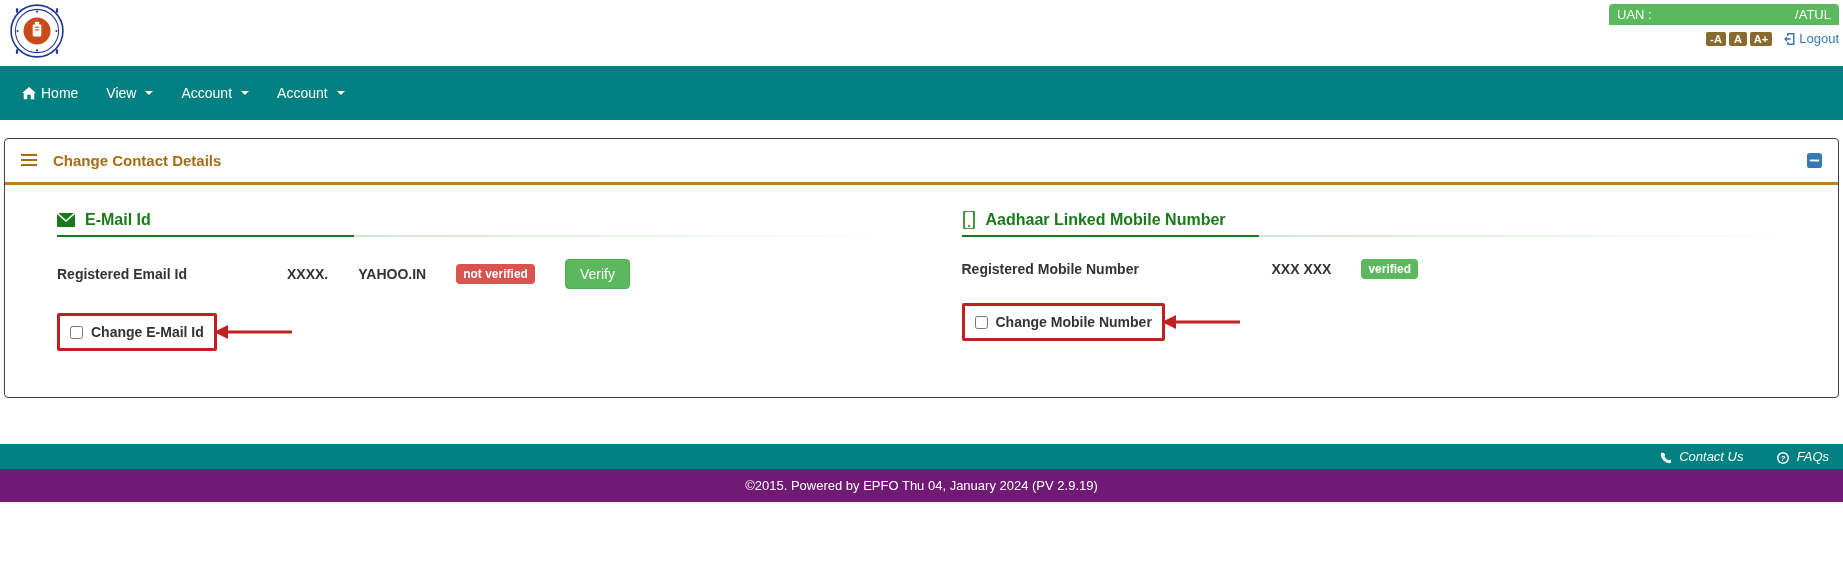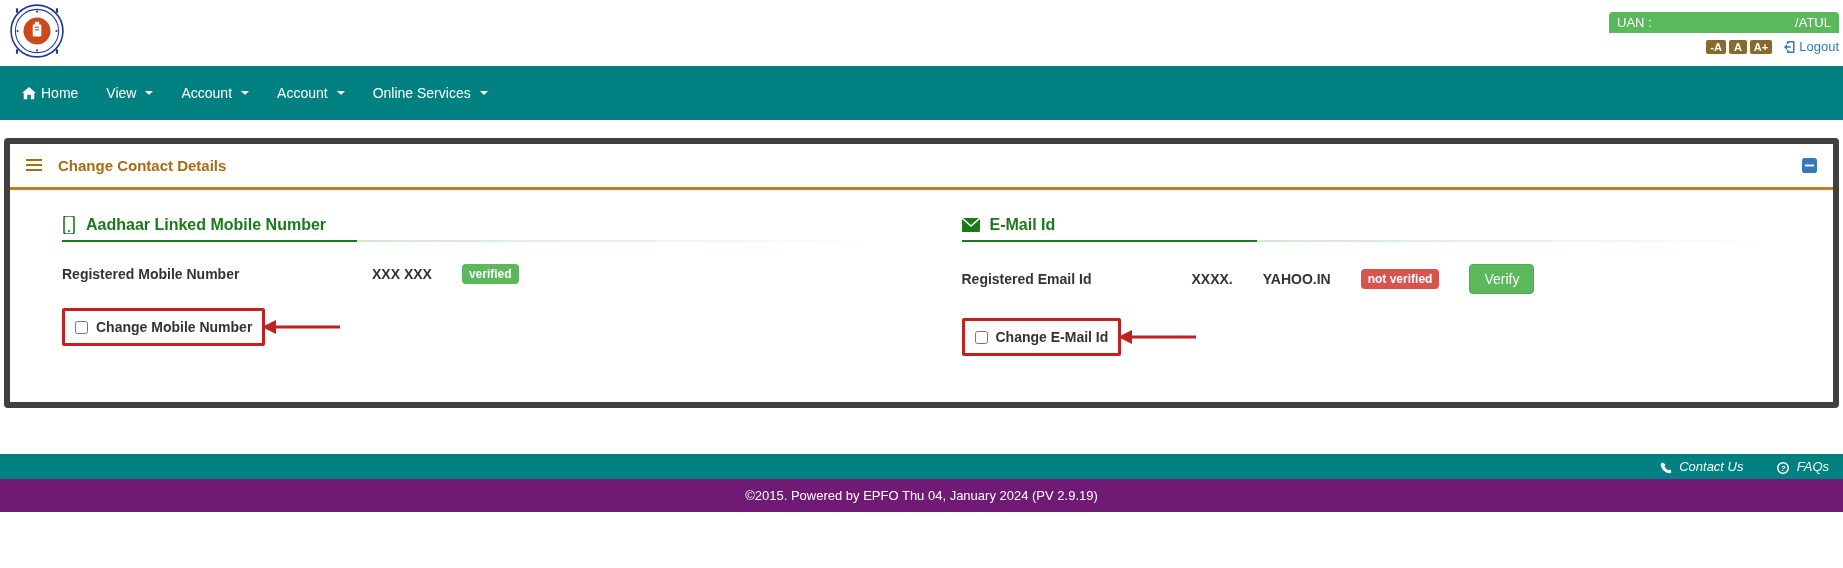--- a/index.html
+++ b/index.html
@@ -6,37 +6,37 @@
   body { font-family: Arial, Helvetica, sans-serif; font-size: 14px; color: #333; background: #fff; width: 1843px; }
   
   
   .header-top { display: flex; align-items: flex-start; padding: 4px 10px 0 10px; position: relative; min-height: 66px; }
   .logo-wrap { width: 54px; height: 54px; margin-right: 12px; }
   .logo-svg { width: 54px; height: 54px; }
   .org-titles { padding-top: 18px; }
   .org-title { color: #0B7A9B; font-weight: 700; font-size: 15px; letter-spacing: 0.1px; }
   .org-sub { color: #D6852A; font-size: 12.5px; font-weight: 600; margin-top: 6px; }
   
-  .top-right { position: absolute; top: 12px; right: 4px; text-align: right; }
+  .top-right { position: absolute; top: 4px; right: 4px; text-align: right; }
   .uan-box { background: #5cb85c; color: #fff; border-radius: 4px 4px 0 0; padding: 3px 8px; font-size: 13px; display: flex; width: 230px; }
   .uan-label { flex: 1; text-align: left; }
   .uan-name { text-align: right; }
   .tr-line2 { margin-top: 6px; display: flex; justify-content: flex-end; align-items: center; gap: 2px; }
   .fsz { background: #896A2C; color: #fff; font-size: 11px; font-weight: 700; padding: 1px 4px; border-radius: 2px; margin-left: 1px; display: inline-block; min-width: 18px; text-align: center; cursor: pointer; }
   .logout { color: #337ab7; font-size: 13px; margin-left: 10px; text-decoration: none; display: inline-flex; align-items: center; gap: 3px; cursor: pointer; }
   .logout svg { width: 12px; height: 12px; }
   
   
   .navbar { background: #008080; display: flex; align-items: center; padding: 8px 8px; height: 54px; }
   .nav-item { color: #fff; font-size: 14px; padding: 10px 14px; cursor: pointer; display: inline-flex; align-items: center; gap: 5px; }
   .caret { display: inline-block; width: 0; height: 0; border-left: 4px solid transparent; border-right: 4px solid transparent; border-top: 4px solid #fff; margin-left: 4px; vertical-align: middle; }
   .home-icon { width: 14px; height: 14px; }
   
   
-  .panel-wrap { margin: 18px 4px 4px 4px; border: 6px solid #404040; border-radius: 4px; background: #fff; }
+  .panel-wrap { margin: 18px 4px 4px 4px; border: 1px solid #404040; border-radius: 4px; background: #fff; }
   .panel-head { display: flex; align-items: center; padding: 13px 16px; border-bottom: 3px solid #C27C21; }
   .panel-head-title { color: #A76C13; font-weight: 700; font-size: 15px; }
   .menu-icon { width: 16px; height: 13px; margin-right: 16px; }
   .menu-icon div { height: 2px; background: #A76C13; margin-bottom: 3px; }
   .panel-collapse { margin-left: auto; width: 15px; height: 15px; cursor: pointer; }
   
   .panel-body { padding: 26px 52px 46px 52px; display: flex; gap: 80px; }
   .col { flex: 1; }
   
   .section-title { color: #1A7A1A; font-size: 16px; font-weight: 700; display: flex; align-items: center; gap: 10px; padding-bottom: 6px; }
@@ -127,84 +127,80 @@
       <span class="caret"></span>
   </div>
   <div class="nav-item">
     <span>Account</span>
       <span class="caret"></span>
   </div>
   <div class="nav-item">
     <span>Account</span>
       <span class="caret"></span>
   </div>
-  <div class="nav-item">
-    <span>Online Services</span>
-      <span class="caret"></span>
-  </div>
 </div>
 
 <div class="panel-wrap">
   <div class="panel-head">
     <div class="menu-icon">
         <div></div>
         <div></div>
         <div></div>
       </div>
     <span class="panel-head-title">Change Contact Details</span>
     <svg class="panel-collapse" viewBox="0 0 16 16">
       <rect x="0" y="0" width="16" height="16" rx="3" fill="#337ab7"></rect>
       <rect x="3" y="7" width="10" height="2" fill="#fff"></rect>
     </svg>
   </div>
   <div class="panel-body">
-
-    <div class="col">
-      <div class="section-title">
-        <svg class="sec-icon" viewBox="0 0 12 18">
-          <rect x="1" y="0" width="10" height="18" rx="2" fill="none" stroke="#1A7A1A" stroke-width="1.6"></rect>
-          <circle cx="6" cy="15" r="1" fill="#1A7A1A"></circle>
-        </svg>
-        <span>Aadhaar Linked Mobile Number</span>
-      </div>
-      <div class="section-underline"></div>
-      <div class="row-info">
-        <span class="lbl">Registered Mobile Number</span>
-        <span class="val">XXX XXX</span>
-        <span class="badge badge-green">verified</span>
-      </div>
-      <label class="chk-wrap">
-        <input type="checkbox" style="">
-        <span>Change Mobile Number</span>
-        <svg class="arrow-annot" width="80" height="22" viewBox="0 0 80 22">
-          <line x1="78" y1="11" x2="10" y2="11" stroke="#C02020" stroke-width="3"></line>
-          <polygon points="0,11 14,4 14,18" fill="#C02020"></polygon>
-        </svg>
-      </label>
-    </div>
 
     <div class="col">
       <div class="section-title">
         <svg class="sec-icon" viewBox="0 0 18 14" style="width:18px;height:14px">
           <rect x="0" y="0" width="18" height="14" rx="1" fill="#1A7A1A"></rect>
           <path d="M0 0 L9 8 L18 0" fill="none" stroke="#fff" stroke-width="1.5"></path>
         </svg>
         <span>E-Mail Id</span>
       </div>
       <div class="section-underline"></div>
       <div class="row-info">
         <span class="lbl" style="flex:0 0 200px">Registered Email Id</span>
         <span class="val">XXXX.</span>
         <span class="val">YAHOO.IN</span>
         <span class="badge badge-red">not verified</span>
         <button class="btn-verify">Verify</button>
       </div>
       <label class="chk-wrap">
         <input type="checkbox" style="">
         <span>Change E-Mail Id</span>
+        <svg class="arrow-annot" width="80" height="22" viewBox="0 0 80 22">
+          <line x1="78" y1="11" x2="10" y2="11" stroke="#C02020" stroke-width="3"></line>
+          <polygon points="0,11 14,4 14,18" fill="#C02020"></polygon>
+        </svg>
+      </label>
+    </div>
+
+    <div class="col">
+      <div class="section-title">
+        <svg class="sec-icon" viewBox="0 0 12 18">
+          <rect x="1" y="0" width="10" height="18" rx="2" fill="none" stroke="#1A7A1A" stroke-width="1.6"></rect>
+          <circle cx="6" cy="15" r="1" fill="#1A7A1A"></circle>
+        </svg>
+        <span>Aadhaar Linked Mobile Number</span>
+      </div>
+      <div class="section-underline"></div>
+      <div class="row-info">
+        <span class="lbl">Registered Mobile Number</span>
+        <span class="val">XXX XXX</span>
+        <span class="badge badge-green">verified</span>
+      </div>
+      <label class="chk-wrap">
+        <input type="checkbox" style="">
+        <span>Change Mobile Number</span>
         <svg class="arrow-annot" width="80" height="22" viewBox="0 0 80 22">
           <line x1="78" y1="11" x2="10" y2="11" stroke="#C02020" stroke-width="3"></line>
           <polygon points="0,11 14,4 14,18" fill="#C02020"></polygon>
         </svg>
       </label>
     </div>
 
   </div>
 </div>
 

